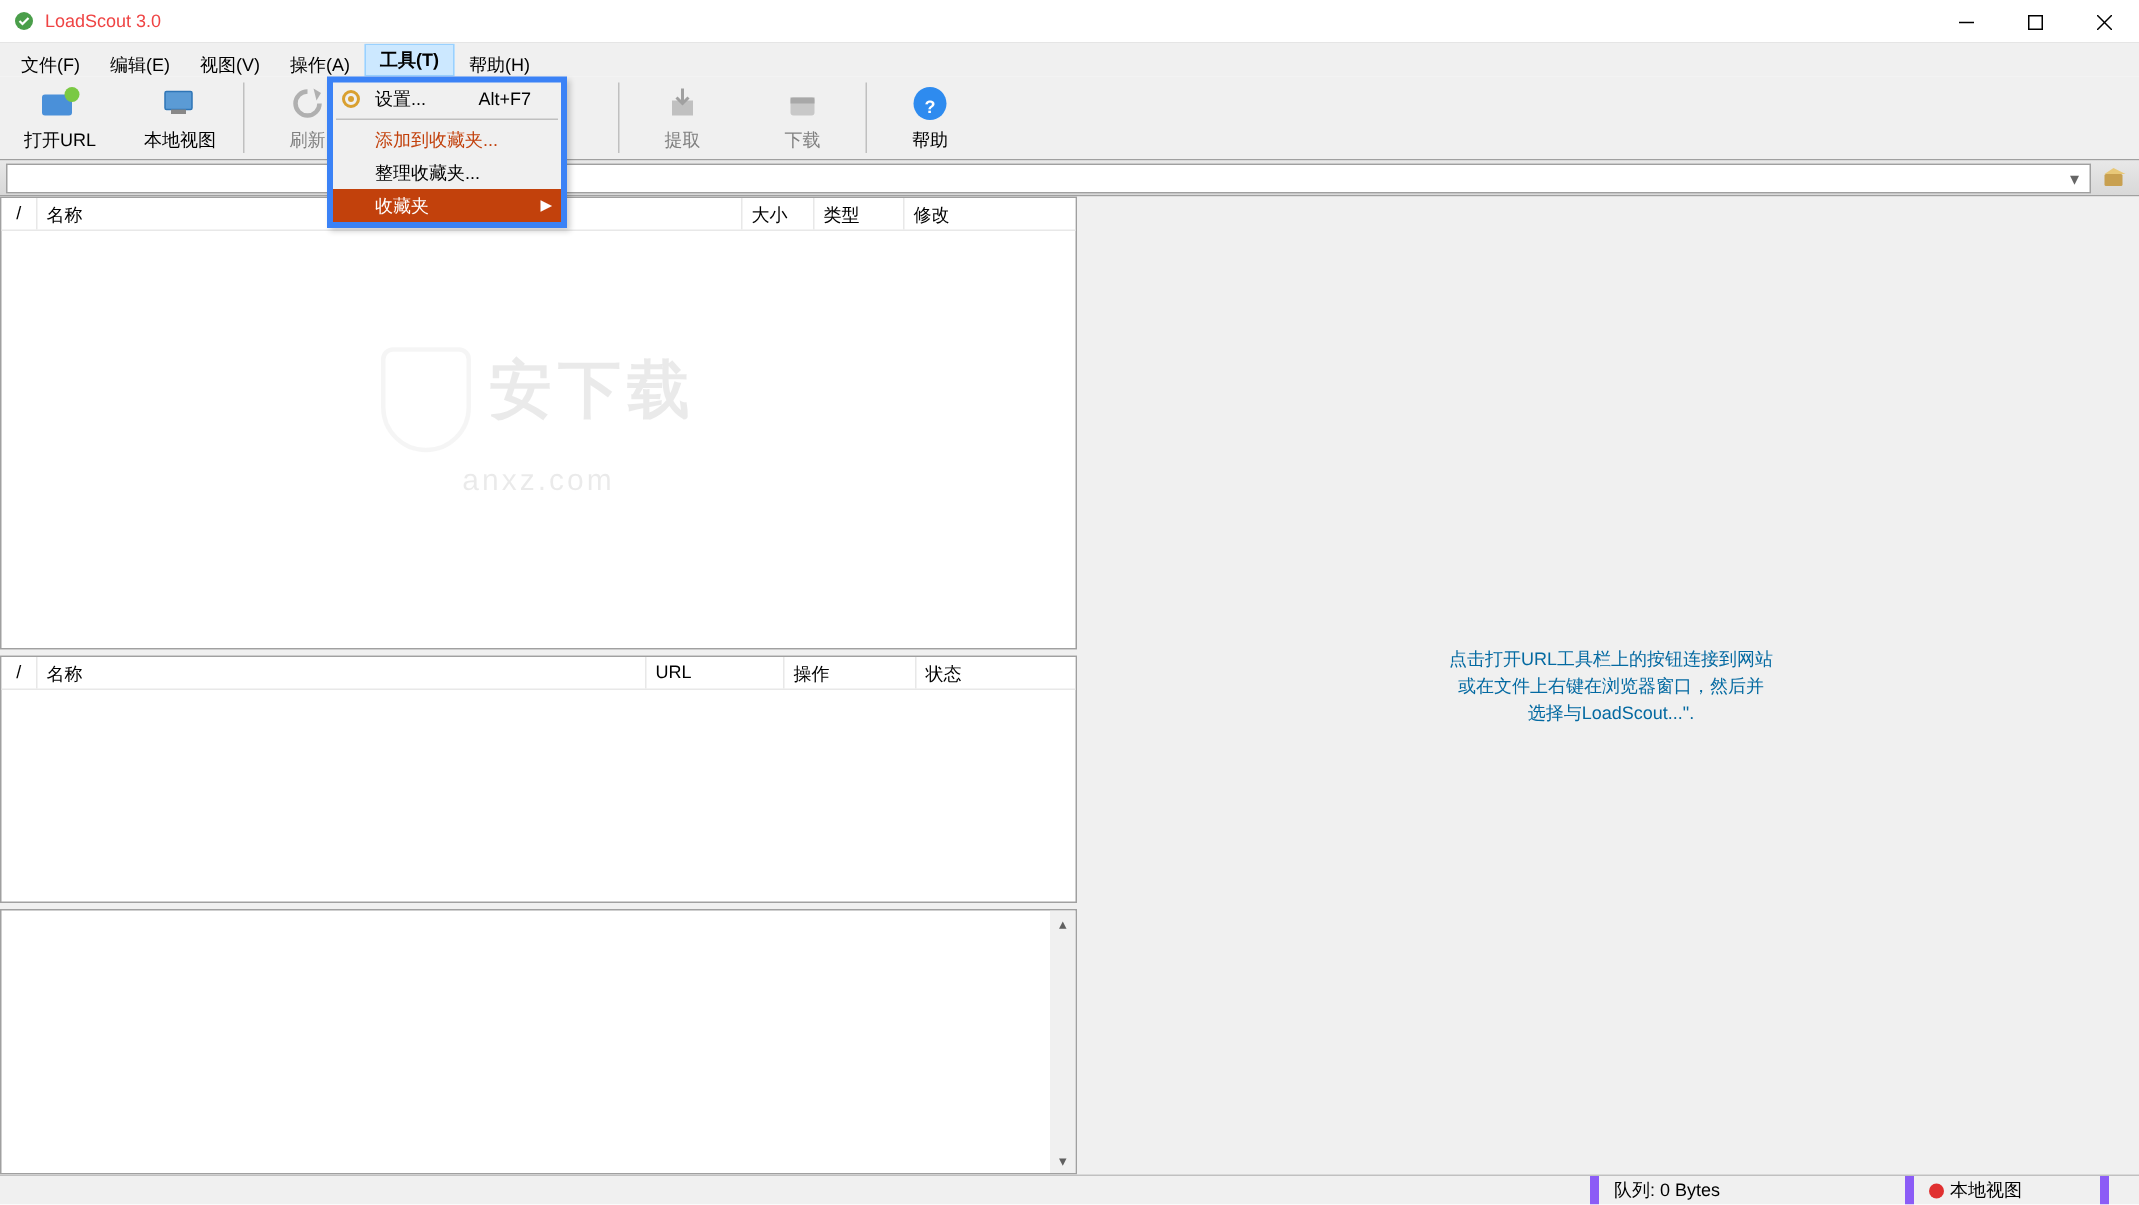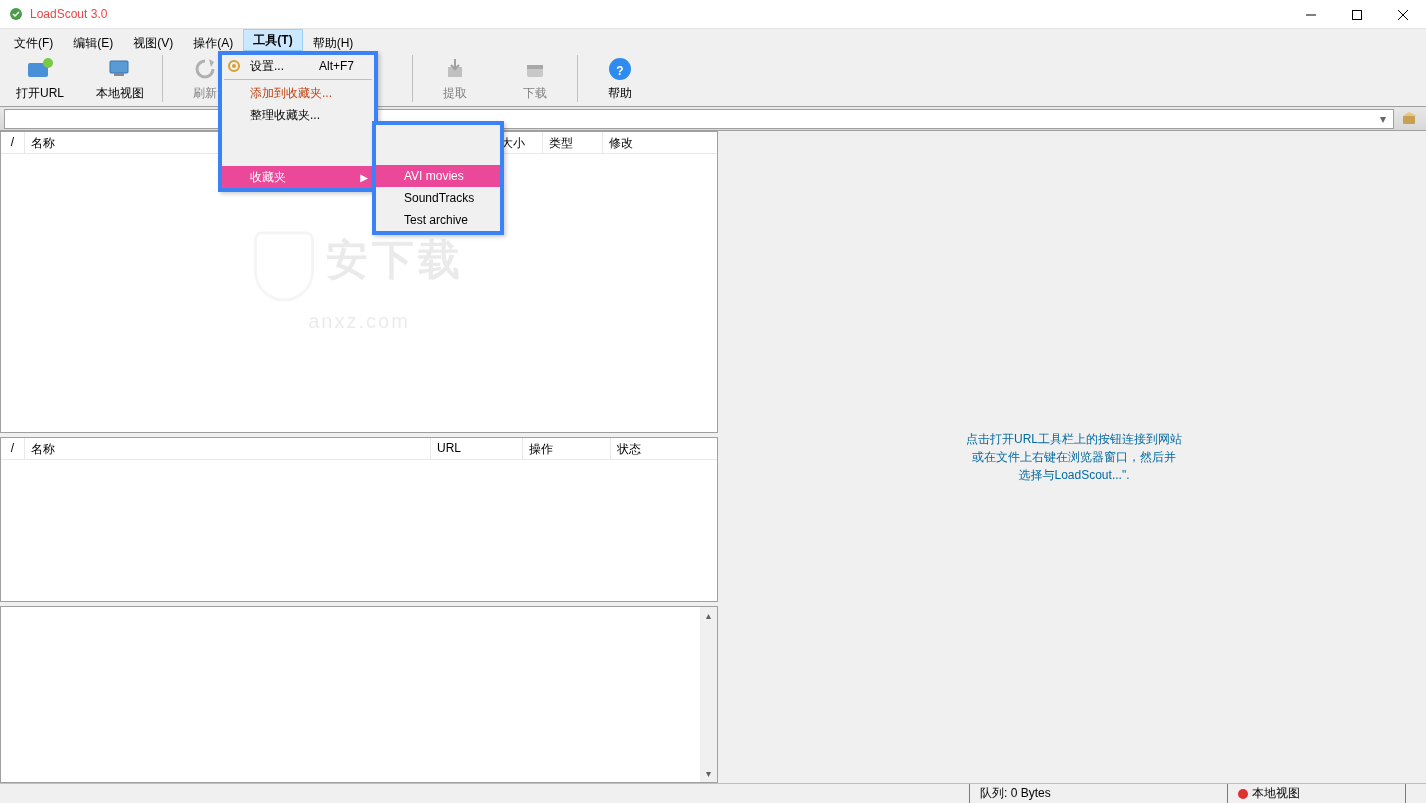--- a/index.html
+++ b/index.html
@@ -42,27 +42,27 @@
 .listhdr .col.slash { width: 24px; text-align:center; }
 
 .scrollbar { position: absolute; right: 0; top: 0; bottom: 0; width: 17px; background: #f0f0f0; }
 .scrollbar .up, .scrollbar .down { position: absolute; width: 17px; height: 17px; display:flex;align-items:center;justify-content:center; color:#606060; font-size:10px;}
 .scrollbar .up { top: 0; } .scrollbar .down { bottom: 0; }
 
 .hint { text-align: center; color: #0369a1; line-height: 1.5; font-size: 12px; }
 
 .statusbar { position: absolute; bottom: 0; left: 0; right: 0; height: 20px; background: #f0f0f0; border-top: 1px solid #c0c0c0; display: flex; align-items: center; }
 .statusbar .spacer { flex: 1; }
-.statusbar .sitem { padding: 0 10px; border-left: 1px solid #8b5cf6; height:100%; display:flex;align-items:center; gap:4px;margin-left:48px;}
+.statusbar .sitem { padding: 0 10px; border-left: 6px solid #8b5cf6; height:100%; display:flex;align-items:center; gap:4px;}
 .statusbar .grip { width:16px;}
 
 .dropdown { position: absolute; background: #f0f0f0; border: 4px solid #3b82f6; box-shadow: 2px 2px 4px rgba(0,0,0,0.2); z-index: 100; }
 .dropdown .dmitem { height: 22px; display: flex; align-items: center; padding: 0 20px 0 28px; position: relative; cursor:default;}
 .dropdown .dmitem.disabled { color: #c2410c; }
-.dropdown .dmitem.highlight { background: #ec4899; color: #fff; margin-top: 40px; }
+.dropdown .dmitem.highlight { background: #c2410c; color: #fff; }
 .dropdown .dmitem .arrow { position: absolute; right: 6px; font-size:10px;}
 .dropdown .dmitem .shortcut { position: absolute; right: 20px; }
 .dropdown .dmitem .icon { position: absolute; left: 4px; width:16px;height:16px;display:flex;align-items:center;justify-content:center;}
 .dropdown .sep { height: 1px; background: #c0c0c0; margin: 2px 2px; }
 
 .submenu { position: absolute; left: 100%; top: 66px; margin-left:-2px;}
 
 .watermark { position:absolute; left:50%; top:50%; transform:translate(-50%,-50%); opacity:0.08; pointer-events:none; text-align:center; color:#000;}
 .watermark .big { font-size:42px; font-weight:bold; letter-spacing:4px;}
 .watermark .sm { font-size:20px; letter-spacing:2px;}
@@ -264,24 +264,13 @@
       <span>添加到收藏夹...</span>
     </div>
   <div class="dmitem">
       <span>整理收藏夹...</span>
     </div>
   <div class="dmitem highlight">
     <span>收藏夹</span>
     <span class="arrow">▶</span>
   </div>
 
-  <div class="dropdown submenu" style="width:132px;">
-    <div class="dmitem highlight">
-        <span>AVI movies</span>
-      </div>
-    <div class="dmitem">
-        <span>SoundTracks</span>
-      </div>
-    <div class="dmitem">
-        <span>Test archive</span>
-      </div>
-  </div>
 </div>
 
 </body></html>

